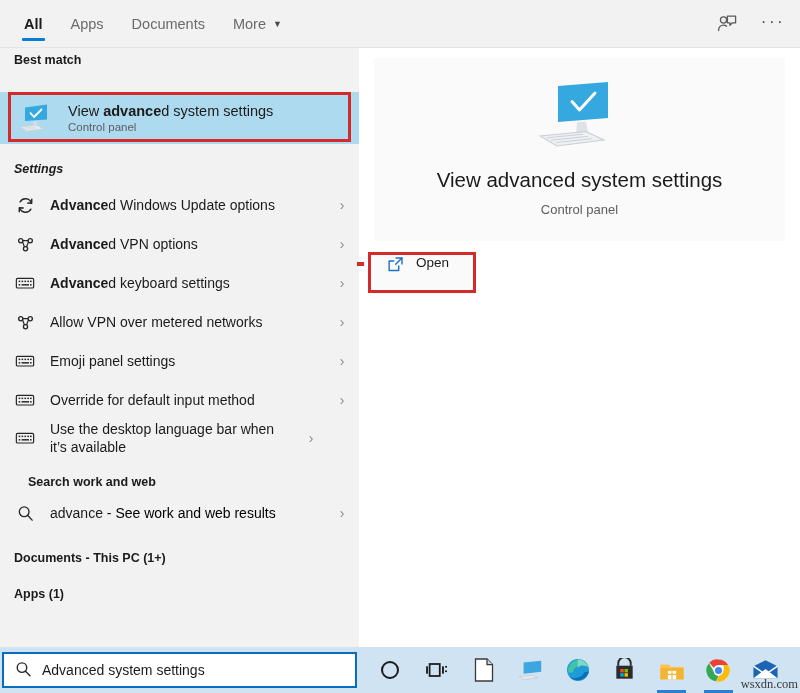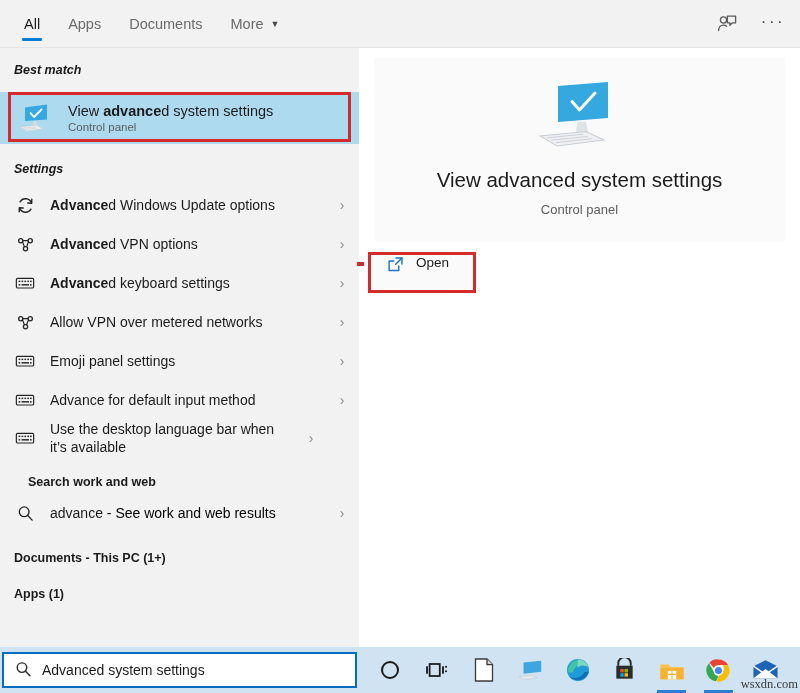--- a/index.html
+++ b/index.html
@@ -15,21 +15,21 @@
   .flyout{position:absolute;left:0;top:0;width:800px;height:647px;background:#ffffff;}
   .left-pane{position:absolute;left:0;top:0;width:359px;height:647px;background:#f2f2f2;}
   .right-pane{position:absolute;left:359px;top:0;width:441px;height:647px;background:#ffffff;}
 
   
   .tabbar{position:absolute;left:0;top:0;width:800px;height:48px;background:#f2f2f2;
           border-bottom:1px solid #e4e4e4;box-sizing:border-box;}
   .tabs{position:absolute;left:10px;top:0;height:48px;display:flex;align-items:flex-start;}
   .tab{position:relative;height:48px;display:flex;align-items:center;padding:0 14px;
        font-size:14.5px;color:#6a6a6a;cursor:default;}
-  .tab.active{color:#1b1b1b;font-weight:normal;}
+  .tab.active{color:#1b1b1b;font-weight:bold;}
   .tab.active::after{content:"";position:absolute;left:12px;right:12px;bottom:7px;height:3px;
                      background:#0a7cd6;border-radius:1px;}
   .tab .caret{margin-left:7px;font-size:9px;color:#4a4a4a;line-height:1;}
   .hdr-right{position:absolute;right:14px;top:0;height:48px;display:flex;align-items:center;gap:20px;}
   .hdr-icon{width:26px;height:26px;display:flex;align-items:center;justify-content:center;color:#5a5a5a;}
   .dots{letter-spacing:2.5px;font-size:17px;color:#4a4a4a;line-height:1;padding-bottom:6px;}
 
   
   .sec-head{position:absolute;left:14px;font-size:12.5px;font-weight:bold;color:#1b1b1b;}
 
@@ -110,21 +110,21 @@
             <path d="M2.6 17.5c0-3.3 2.2-5.4 4.9-5.4 1.2 0 2.3.4 3.1 1.1" fill="none" stroke="#5a5a5a" stroke-width="1.3" stroke-linecap="round"></path>
             <path d="M11.4 3.2h8.2v6.6h-3.1l-2.6 2.5V9.8h-2.5z" fill="none" stroke="#5a5a5a" stroke-width="1.3" stroke-linejoin="round"></path>
           </svg>
         </div>
         <div class="hdr-icon">
           <span class="dots">···</span>
         </div>
       </div>
     </div>
 
-    <div class="sec-head" style="top:63px;font-style:italic;">Best match</div>
+    <div class="sec-head" style="top:53px;">Best match</div>
 
     <div class="best" style="top:92px;">
       <div class="best-icon">
         <svg width="34" height="34" viewBox="0 0 34 34">
           <path d="M7 6.5 L29 3.5 L29 18.5 L7 20 Z" fill="#35a8e0"></path>
           <path d="M12.5 12.2 L16 16 L23.5 8.5" fill="none" stroke="#ffffff" stroke-width="1.8" stroke-linecap="round" stroke-linejoin="round"></path>
           <path d="M15.5 20.3 L18.5 20.1 L19.3 24.5 L15 24.8 Z" fill="#d9dde2"></path>
           <path d="M2 26 L18.5 24.2 L25.5 27.8 L8.5 30.2 Z" fill="#eceef1" stroke="#c9ced4" stroke-width="0.7"></path>
           <path d="M5 27.2 L17.5 25.9" stroke="#cfd4da" stroke-width="0.7"></path>
           <path d="M6.5 28.4 L19 27.1" stroke="#cfd4da" stroke-width="0.7"></path>
@@ -221,21 +221,21 @@
           <rect x="4" y="7.4" width="1.8" height="1.6" fill="#262626"></rect>
           <rect x="7.2" y="7.4" width="1.8" height="1.6" fill="#262626"></rect>
           <rect x="10.4" y="7.4" width="1.8" height="1.6" fill="#262626"></rect>
           <rect x="13.6" y="7.4" width="1.8" height="1.6" fill="#262626"></rect>
           <rect x="16.5" y="7.4" width="1.8" height="1.6" fill="#262626"></rect>
           <rect x="4" y="11.2" width="1.8" height="1.6" fill="#262626"></rect>
           <rect x="7.2" y="11.2" width="8.2" height="1.6" fill="#262626"></rect>
           <rect x="16.5" y="11.2" width="1.8" height="1.6" fill="#262626"></rect>
         </svg>
       </div>
-      <div class="label"><b></b><span>Advance for default input method</span></div>
+      <div class="label"><b></b><span>Override for default input method</span></div>
       <div class="chev">›</div>
     </div>
 
     <div class="row" style="top:412px;height:52px;align-items:center;">
       <div class="ico">
         <svg width="20" height="20" viewBox="0 0 22 20">
           <rect x="1.5" y="5" width="19" height="10.5" rx="1.4" fill="none" stroke="#262626" stroke-width="1.3"></rect>
           <rect x="4" y="7.4" width="1.8" height="1.6" fill="#262626"></rect>
           <rect x="7.2" y="7.4" width="1.8" height="1.6" fill="#262626"></rect>
           <rect x="10.4" y="7.4" width="1.8" height="1.6" fill="#262626"></rect>

